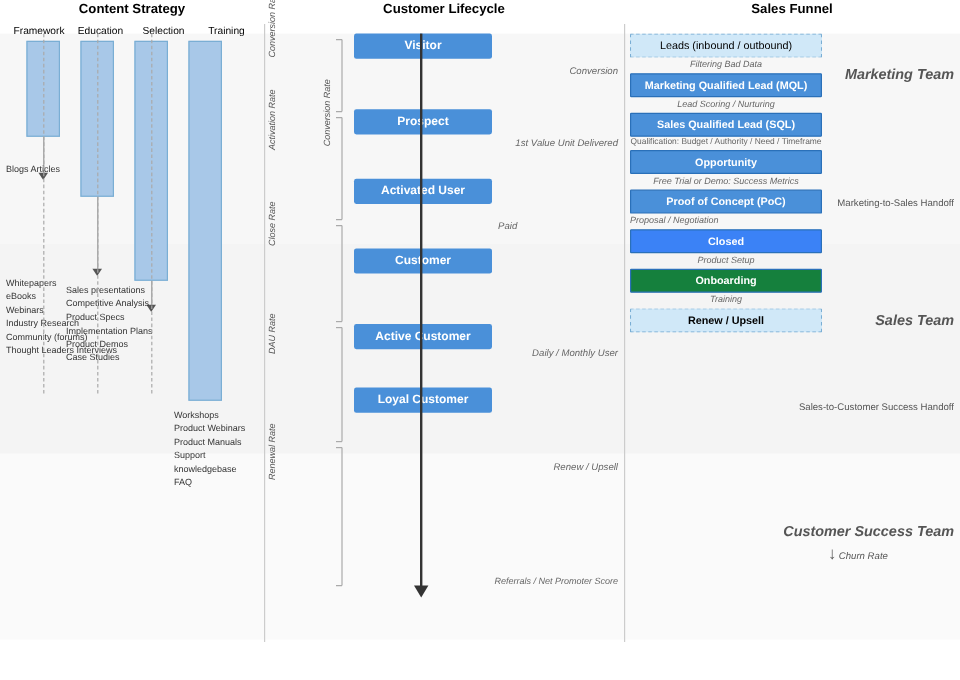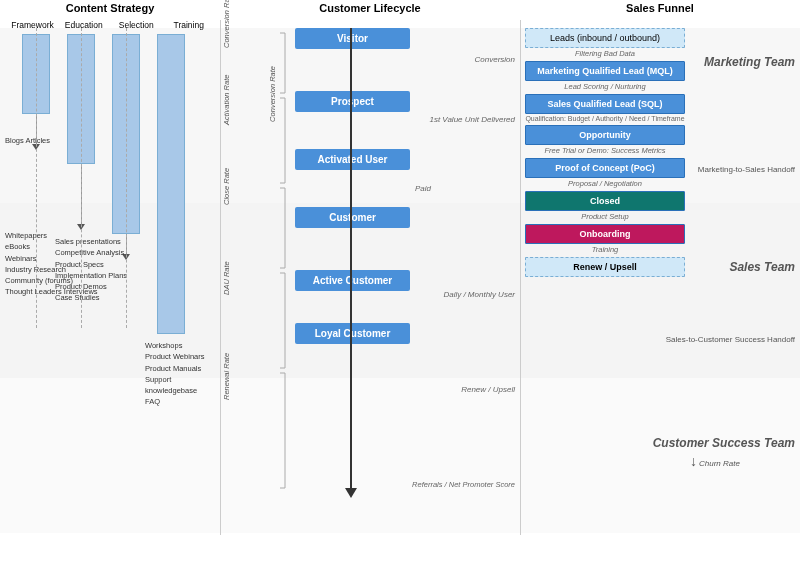--- a/index.html
+++ b/index.html
@@ -185,26 +185,26 @@
         <div style="background:#4a90d9; color:white; border:1px solid #2a70b9; font-size:9px; font-weight:bold; text-align:center; padding:4px 3px; border-radius:1px; margin-bottom:1px;">Marketing Qualified Lead (MQL)</div>
         <div style="font-size:7.5px; color:#666; text-align:center; margin-bottom:3px; font-style:italic;">Lead Scoring / Nurturing</div>
 
         <div style="background:#4a90d9; color:white; border:1px solid #2a70b9; font-size:9px; font-weight:bold; text-align:center; padding:4px 3px; border-radius:1px; margin-bottom:1px;">Sales Qualified Lead (SQL)</div>
         <div style="font-size:7px; color:#666; text-align:center; margin-bottom:3px;">Qualification: Budget / Authority / Need / Timeframe</div>
 
         <div style="background:#4a90d9; color:white; border:1px solid #2a70b9; font-size:9px; font-weight:bold; text-align:center; padding:4px 3px; border-radius:1px; margin-bottom:1px;">Opportunity</div>
         <div style="font-size:7.5px; color:#666; text-align:center; margin-bottom:3px; font-style:italic;">Free Trial or Demo: Success Metrics</div>
 
         <div style="background:#4a90d9; color:white; border:1px solid #2a70b9; font-size:9px; font-weight:bold; text-align:center; padding:4px 3px; border-radius:1px; margin-bottom:1px;">Proof of Concept (PoC)</div>
-        <div style="font-size:7.5px; color:#666; text-align:center; margin-bottom:3px; font-style:italic;">Proposal / Negotiation</div>
-
-        <div style="background:#0f766e; color:white; border:1px solid #2a70b9; font-size:9px; font-weight:bold; text-align:center; padding:4px 3px; border-radius:1px; margin-bottom:1px;">Closed</div>
+        <div style="font-size:7.5px; color:#666; text-align:left; margin-bottom:3px; font-style:italic;">Proposal / Negotiation</div>
+
+        <div style="background:#3b82f6; color:white; border:1px solid #2a70b9; font-size:9px; font-weight:bold; text-align:center; padding:4px 3px; border-radius:1px; margin-bottom:1px;">Closed</div>
         <div style="font-size:7.5px; color:#666; text-align:center; margin-bottom:3px; font-style:italic;">Product Setup</div>
 
-        <div style="background:#be185d; color:white; border:1px solid #2a70b9; font-size:9px; font-weight:bold; text-align:center; padding:4px 3px; border-radius:1px; margin-bottom:1px;">Onboarding</div>
+        <div style="background:#15803d; color:white; border:1px solid #2a70b9; font-size:9px; font-weight:bold; text-align:center; padding:4px 3px; border-radius:1px; margin-bottom:1px;">Onboarding</div>
         <div style="font-size:7.5px; color:#666; text-align:center; margin-bottom:3px; font-style:italic;">Training</div>
 
         <div style="background:#d0e8f8; border:1px dashed #7aaed4; font-size:9px; font-weight:bold; text-align:center; padding:4px 3px; border-radius:1px; margin-bottom:1px;">Renew / Upsell</div>
 
       </div>
 
       <div style="position:absolute; left:170px; top:453px; font-size:8px; color:#555; font-style:italic;">
         <span style="font-size:14px; margin-right:2px;">↓</span>Churn Rate
       </div>
 

